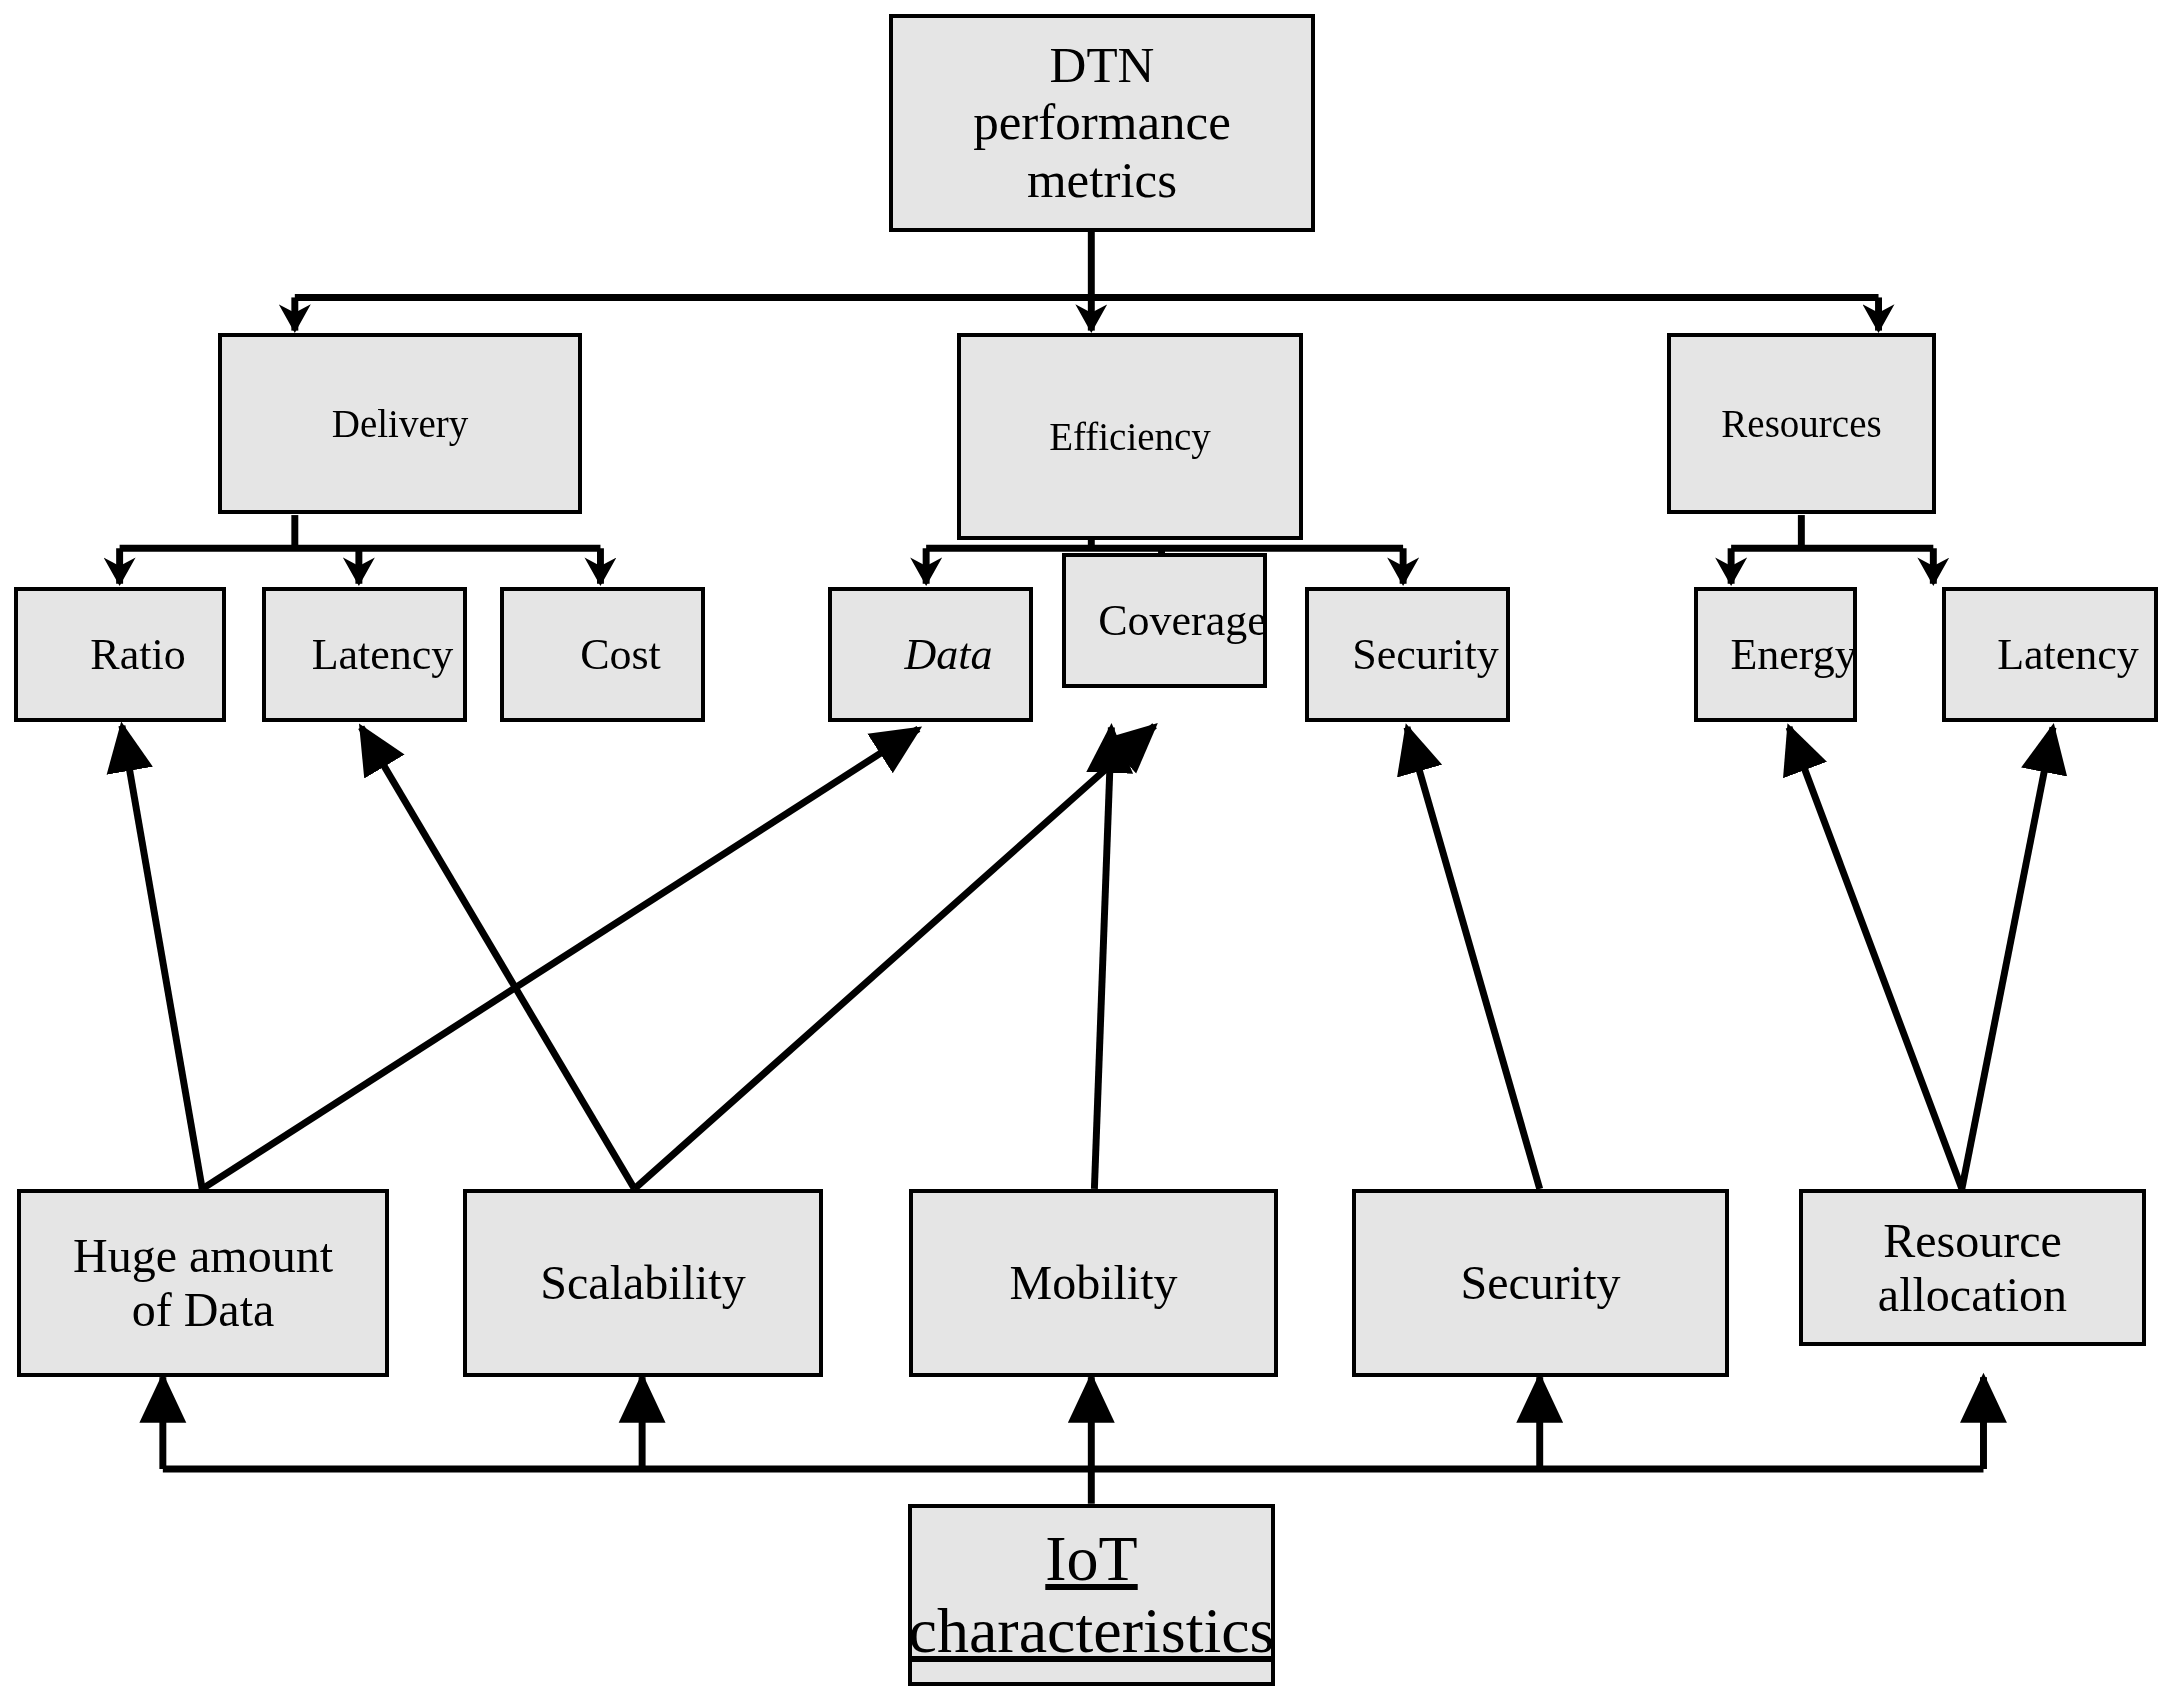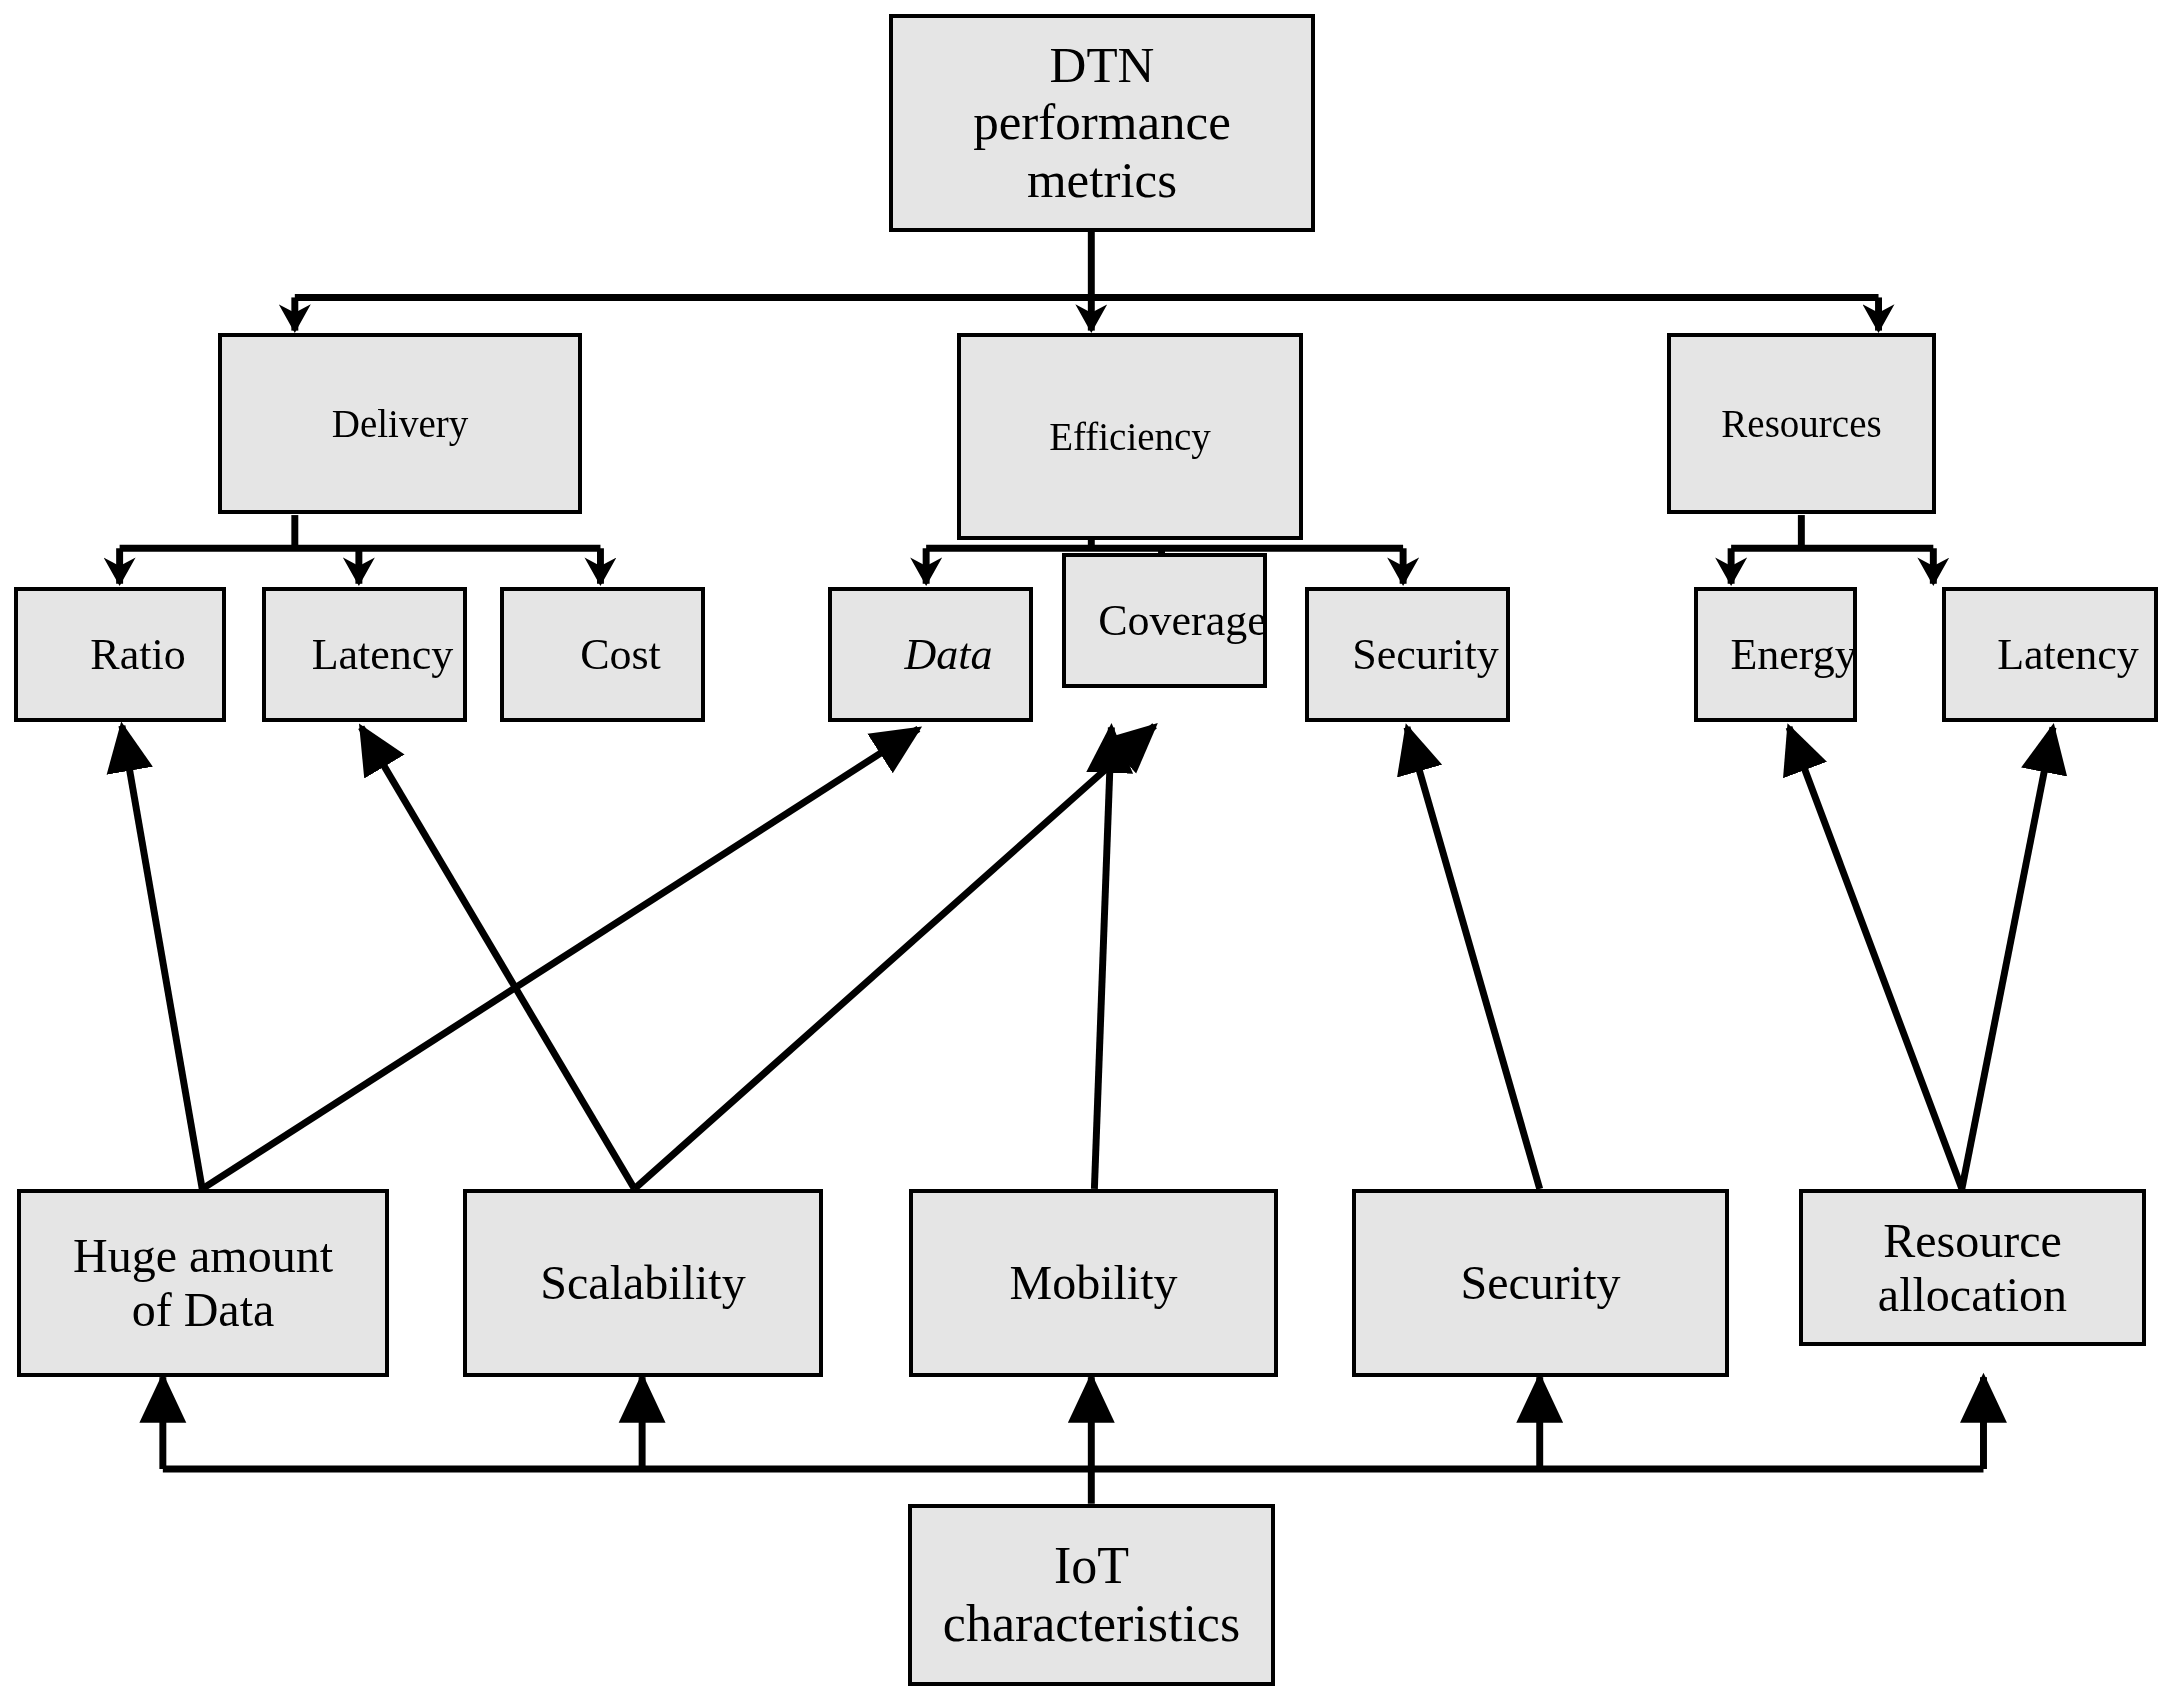--- a/index.html
+++ b/index.html
@@ -21,21 +21,21 @@
     text-align:center;
     color:#000000;
     line-height:1.12;
     z-index:3;
   }
   .node span{display:block;white-space:pre-line;}
   .lvl0{font-size:51px;}
   .lvl1{font-size:39px;}
   .lvl2{font-size:44px;padding-left:36px;}
   .lvl3{font-size:48px;}
-  .lvl4{font-size:52px;}
+  .lvl4{font-size:64px;text-decoration:underline;}
   svg#wires{
     position:absolute;left:0;top:0;width:2161px;height:1707px;z-index:1;
     pointer-events:none;
   }
 </style>
 </head>
 <body>
 
 <div id="stage">
 

